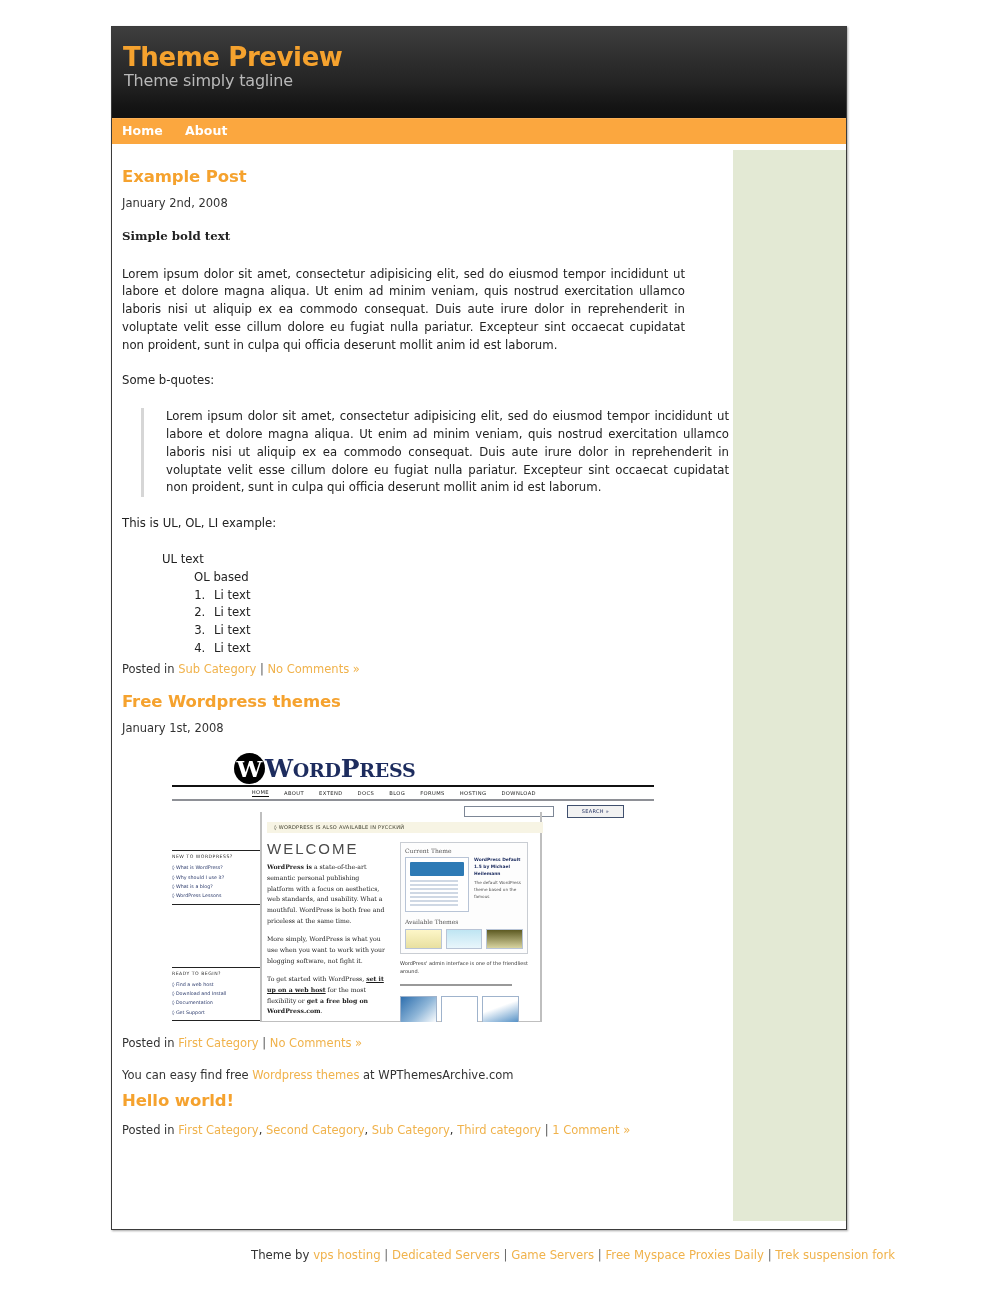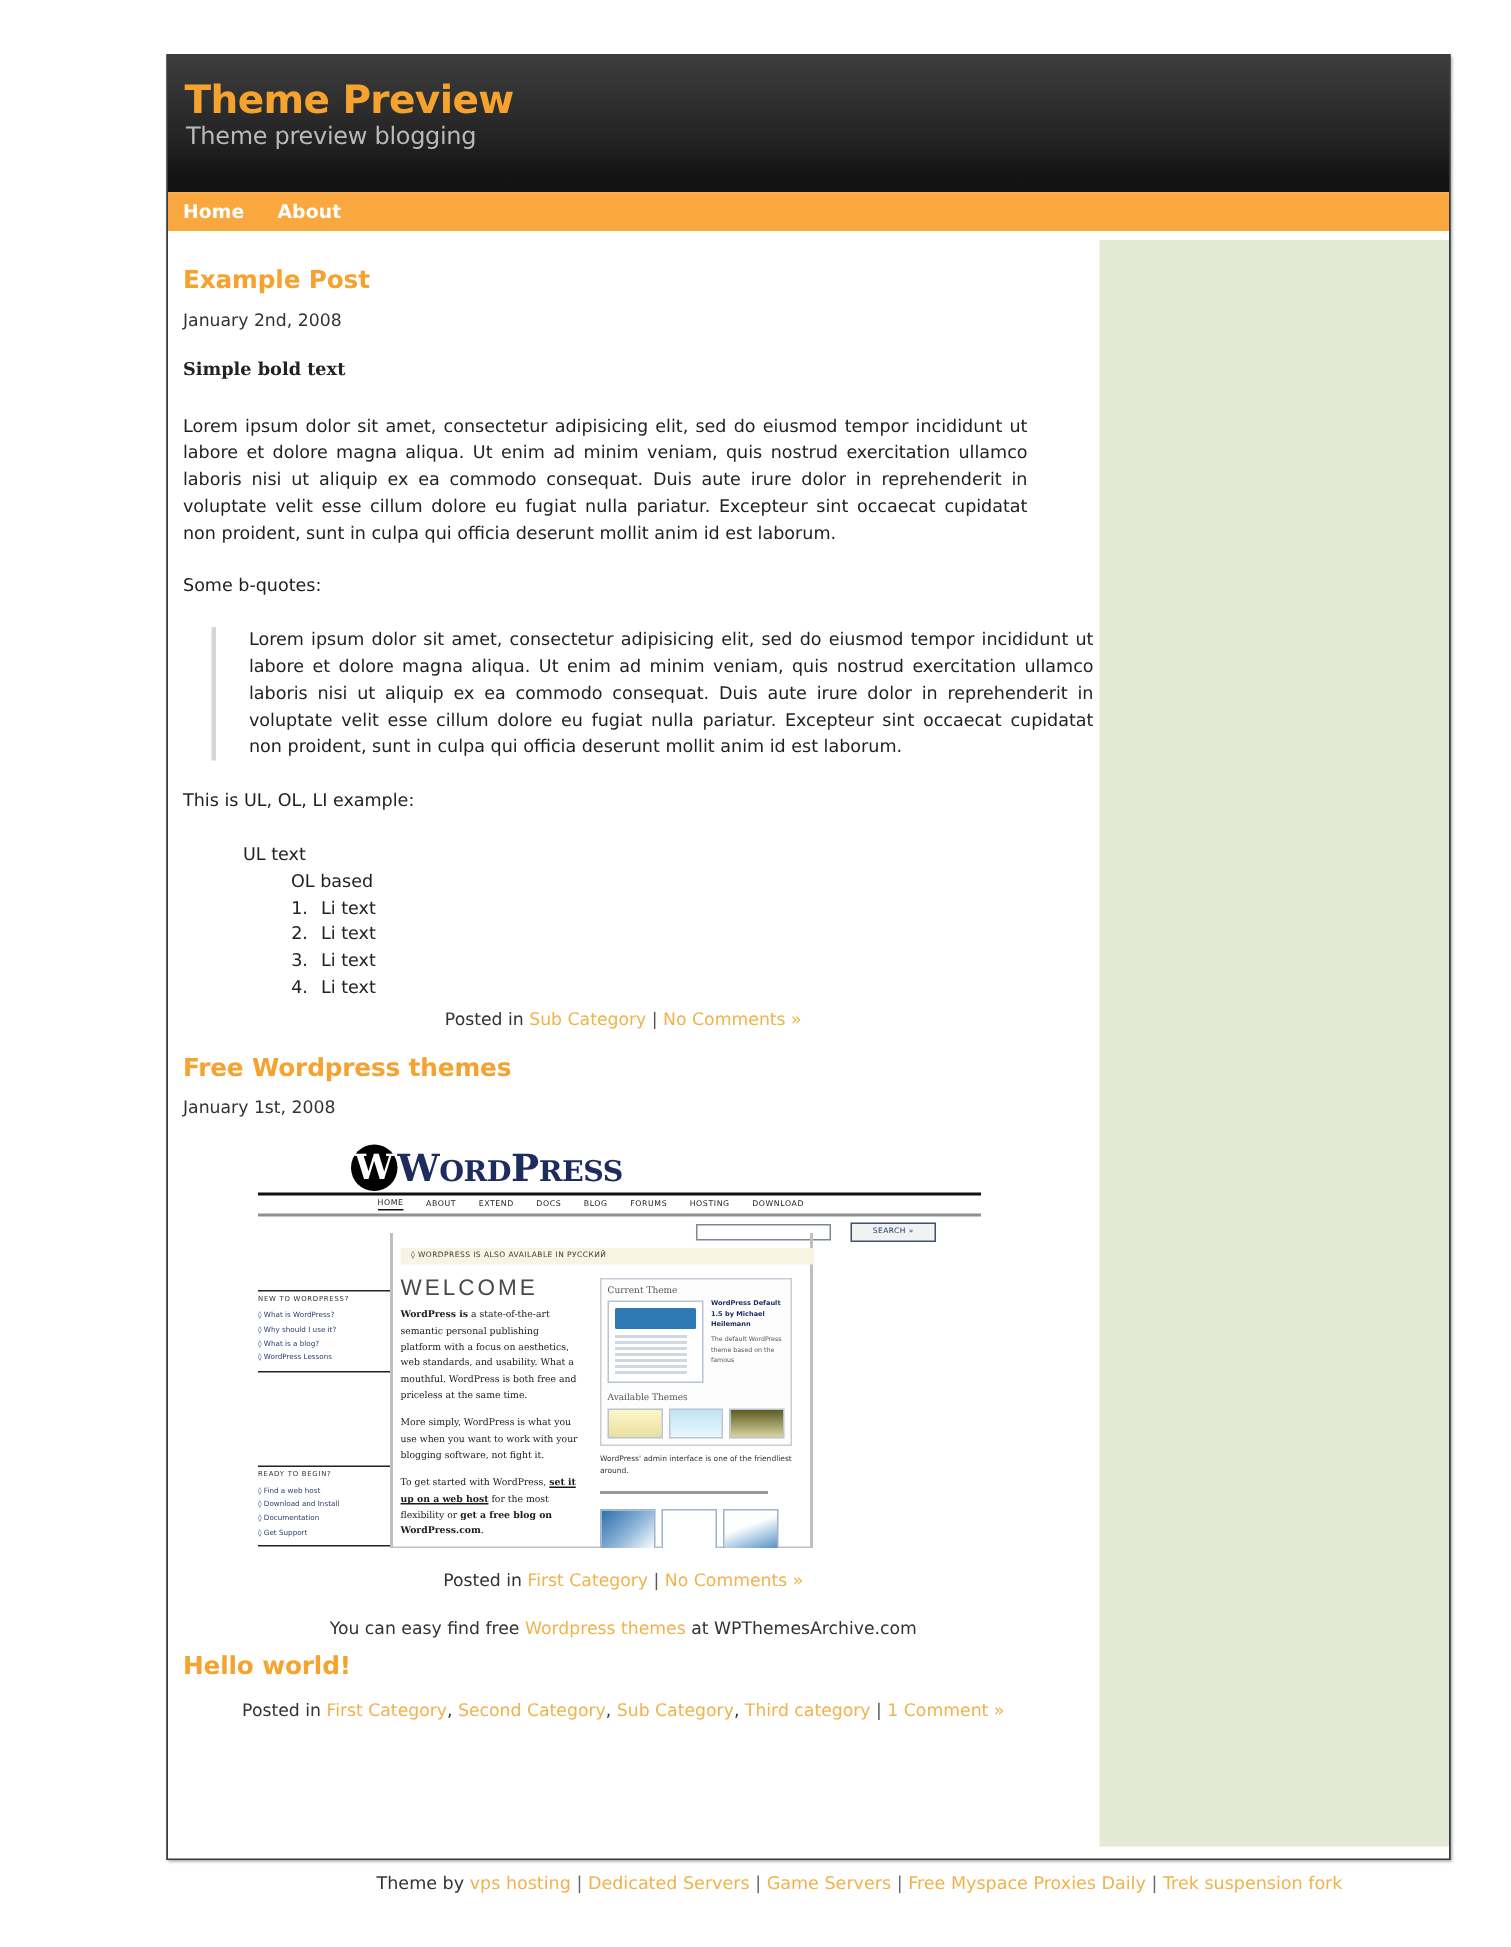--- a/index.html
+++ b/index.html
@@ -11,23 +11,23 @@
     height: 1298px;
     background: #ffffff;
     font-family: "DejaVu Sans", "Liberation Sans", sans-serif;
     -webkit-font-smoothing: antialiased;
   }
 
   
   #page-wrap {
     position: absolute;
     left: 111px;
-    top: 36px;
-    width: 856px;
-    background: #14532d;
+    top: 26px;
+    width: 736px;
+    background: #e5e5e5;
     border: 1px solid #3b3b3b;
     box-shadow: 1px 1px 2px rgba(0,0,0,0.35);
     box-sizing: border-box;
   }
 
   
   #masthead {
     height: 91px;
     background: linear-gradient(to bottom, #3e3e3e 0%, #343434 22%, #232323 62%, #141414 88%, #111111 100%);
     position: relative;
@@ -173,21 +173,20 @@
     line-height: 1.52;
     padding-left: 5px;
     margin-left: 25px;
   }
 
   .post-meta {
     font-size: 11.5px;
     color: #333333;
     line-height: 1.4;
     margin: 3px 0 16px 0;
-    text-align: center;
   }
   .post-meta a, .inline-link {
     color: #f0b24b;
     text-decoration: none;
     cursor: pointer;
   }
   .post-meta .sep { color: #555555; }
 
   
   .wp-shot {
@@ -354,21 +353,21 @@
   }
   #footer-credits .sep { color: #666666; }
 </style>
 </head>
 <body>
 
 <div id="page-wrap">
 
   <div id="masthead">
     <div id="blog-title">Theme Preview</div>
-    <div id="blog-description">Theme preview blogging</div>
+    <div id="blog-description">Theme simply tagline</div>
   </div>
 
   <div id="main-nav">
     <a class="nav-item">Home</a>
     <a class="nav-item">About</a>
   </div>
 
   <div id="body-area">
 
     <div id="content">

